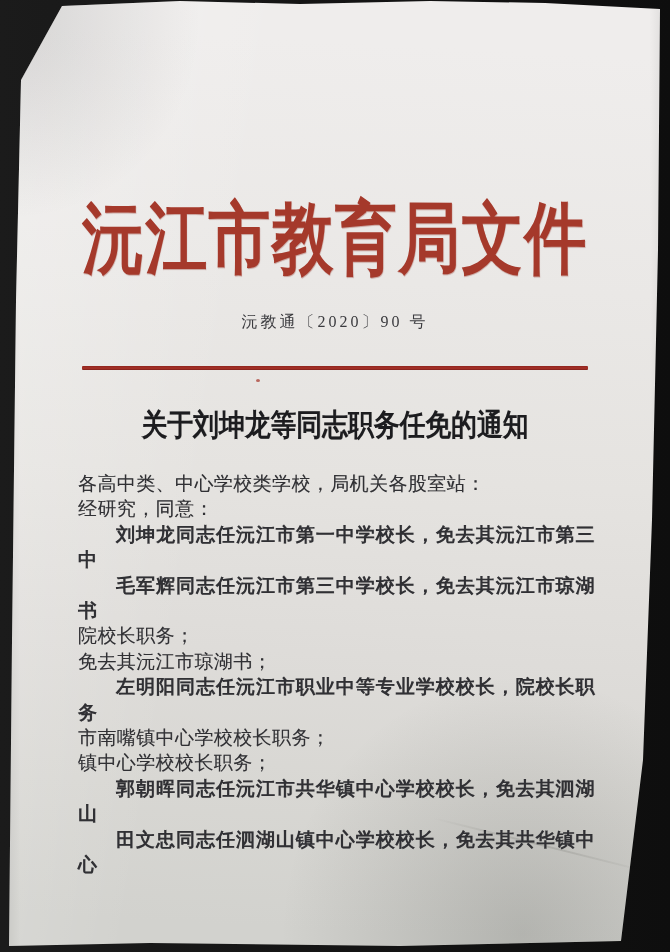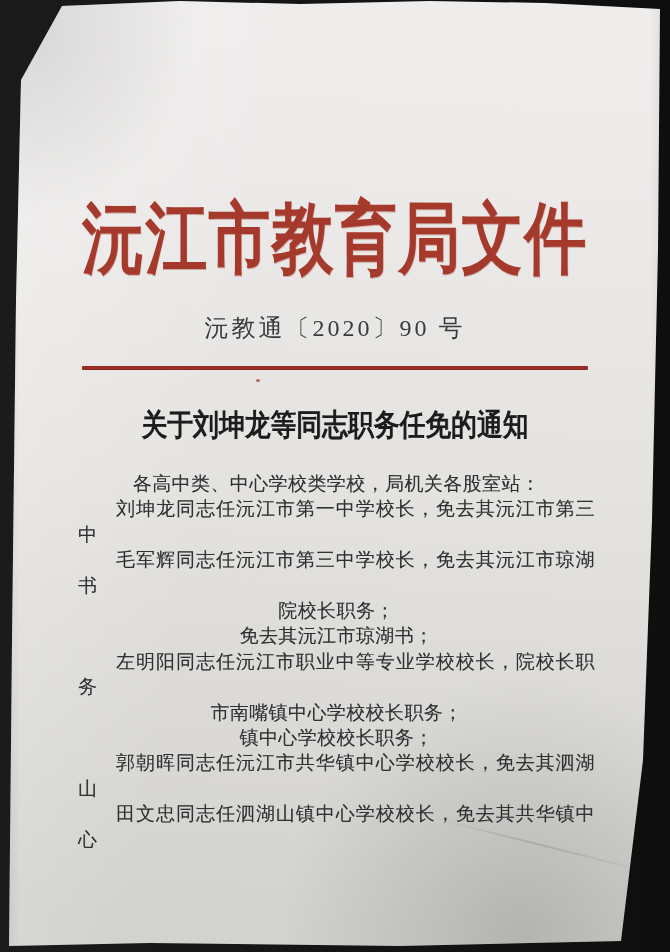--- a/index.html
+++ b/index.html
@@ -78,21 +78,21 @@
     transform-origin: 50% 50%;
     letter-spacing: 2px;
     white-space: nowrap;
     text-shadow: 0.6px 0.8px 0.8px rgba(140,40,28,0.35);
   }
   .doc-number {
     position: absolute;
     left: 0; top: 312px;
     width: 670px;
     text-align: center;
-    font-size: 24px;
+    font-size: 16px;
     letter-spacing: 3px;
     color: #3a3a3e;
   }
   .red-divider {
     position: absolute;
     left: 82px; top: 366px;
     width: 506px; height: 4px;
     background: linear-gradient(180deg, #8e241e 0%, #a83228 55%, #7e1f1a 100%);
     border-radius: 1px;
   }
@@ -123,47 +123,48 @@
     left: 78px; top: 471px;
     width: 517px;
     font-size: 19px;
     line-height: 25.4px;
     color: #303034;
     text-shadow: 0.3px 0.3px 0.5px rgba(40,40,44,0.30);
   }
   .doc-body .line {
     white-space: nowrap;
     letter-spacing: 0.4px;
-    text-align: center;
   }
   .doc-body .line.para {
     text-indent: 2em;
     white-space: normal;
     text-align: justify;
     text-align-last: justify;
+    font-weight: bold;
   }
 </style>
 </head>
 <body>
 
 <div class="photo">
   <div class="paper">
     <div class="paper-shading"></div>
     <div class="fold-line"></div>
     <div class="crease-bottom-right"></div>
 
     <div class="content">
       <div class="org-title">沅江市教育局文件</div>
       <div class="doc-number">沅教通〔2020〕90 号</div>
       <div class="red-divider"></div>
       <div class="red-speck"></div>
       <div class="notice-title">关于刘坤龙等同志职务任免的通知</div>
 
       <div class="doc-body">
         <div class="line">各高中类、中心学校类学校，局机关各股室站：</div>
+        <div class="line">经研究，同意：</div>
         <div class="line para">刘坤龙同志任沅江市第一中学校长，免去其沅江市第三中</div>
         <div class="line para">毛军辉同志任沅江市第三中学校长，免去其沅江市琼湖书</div>
         <div class="line">院校长职务；</div>
         <div class="line">免去其沅江市琼湖书；</div>
         <div class="line para">左明阳同志任沅江市职业中等专业学校校长，院校长职务</div>
         <div class="line">市南嘴镇中心学校校长职务；</div>
         <div class="line">镇中心学校校长职务；</div>
         <div class="line para">郭朝晖同志任沅江市共华镇中心学校校长，免去其泗湖山</div>
         <div class="line para">田文忠同志任泗湖山镇中心学校校长，免去其共华镇中心</div>
 

